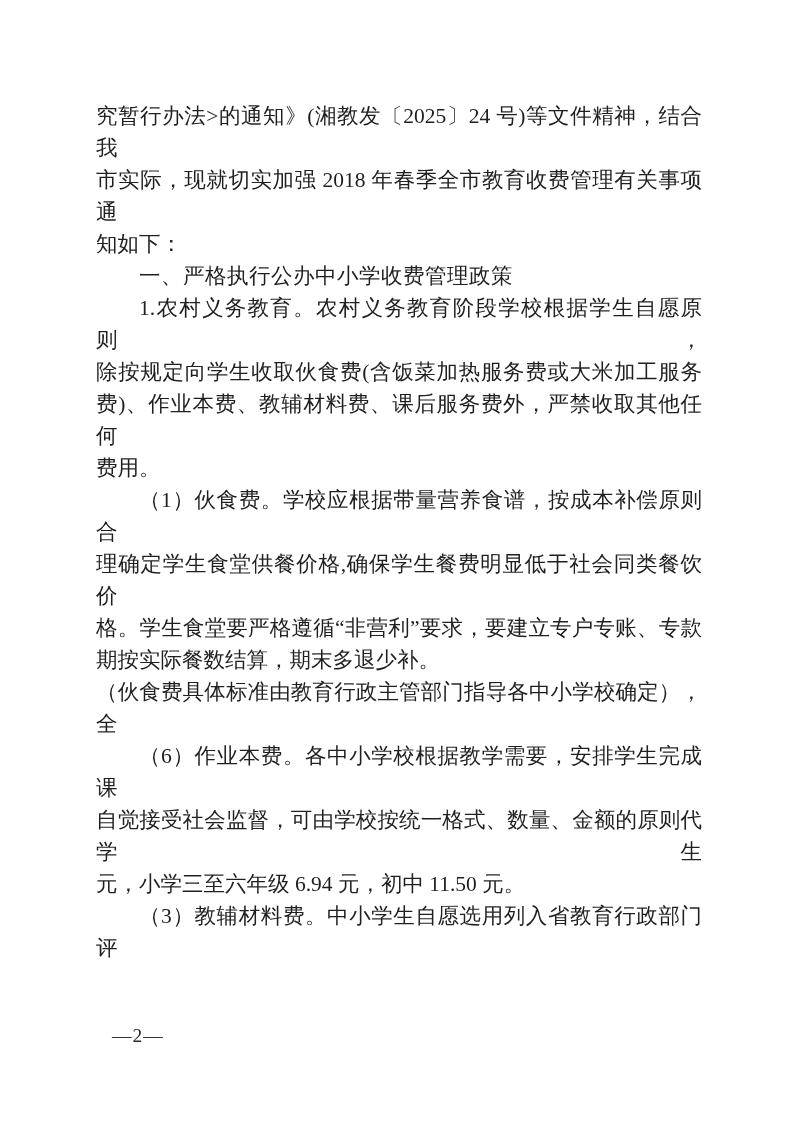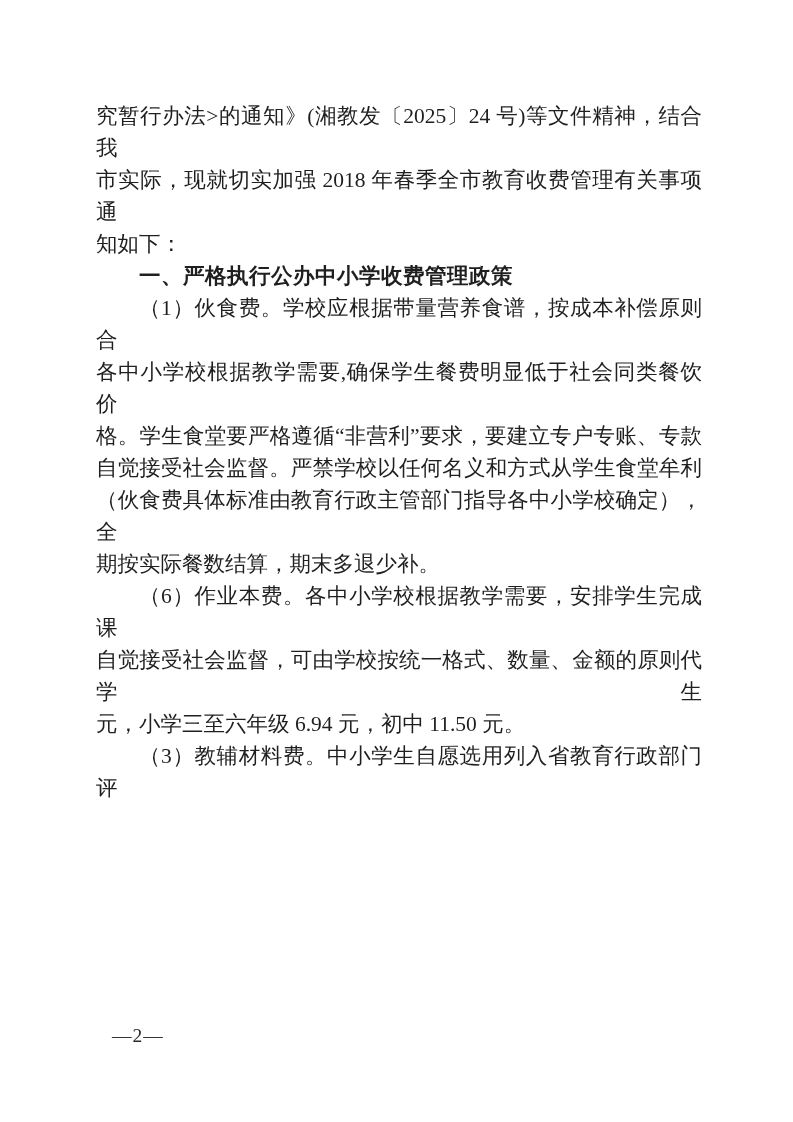--- a/index.html
+++ b/index.html
@@ -32,21 +32,21 @@
     white-space: normal;
   }
   .line.lastline {
     text-align-last: left;
   }
   .para.indent .line.firstline {
     text-indent: 2em;
   }
   .para.heading .line {
     font-family: "Liberation Sans", "DejaVu Sans", sans-serif;
-    font-weight: bold;
+    font-weight: normal;
     text-align-last: left;
     letter-spacing: 0.5px;
   }
   .pagenum {
     position: absolute;
     left: 112px;
     top: 1024px;
     font-size: 19.5px;
     line-height: 24px;
     color: #2a2a2a;
@@ -61,26 +61,31 @@
   <div id="content" class="content">
       <div class="para body">
         <div class="line firstline">究暂行办法&gt;的通知》(湘教发〔2025〕24 号)等文件精神，结合我</div>
         <div class="line">市实际，现就切实加强 2018 年春季全市教育收费管理有关事项通</div>
         <div class="line lastline">知如下：</div>
       </div>
       <div class="para heading indent">
         <div class="line firstline lastline">一、严格执行公办中小学收费管理政策</div>
       </div>
       <div class="para body indent">
+        <div class="line firstline">1.农村义务教育。农村义务教育阶段学校根据学生自愿原则，</div>
+        <div class="line">除按规定向学生收取伙食费(含饭菜加热服务费或大米加工服务</div>
+        <div class="line">费)、作业本费、教辅材料费、课后服务费外，严禁收取其他任何</div>
+        <div class="line lastline">费用。</div>
+      </div>
+      <div class="para body indent">
         <div class="line firstline">（1）伙食费。学校应根据带量营养食谱，按成本补偿原则合</div>
-        <div class="line">各中小学校根据教学需要,确保学生餐费明显低于社会同类餐饮价</div>
+        <div class="line">理确定学生食堂供餐价格,确保学生餐费明显低于社会同类餐饮价</div>
         <div class="line">格。学生食堂要严格遵循“非营利”要求，要建立专户专账、专款</div>
-        <div class="line">自觉接受社会监督。严禁学校以任何名义和方式从学生食堂牟利</div>
+        <div class="line lastline">期按实际餐数结算，期末多退少补。</div>
         <div class="line">（伙食费具体标准由教育行政主管部门指导各中小学校确定），全</div>
-        <div class="line lastline">期按实际餐数结算，期末多退少补。</div>
       </div>
       <div class="para body indent">
         <div class="line firstline">（6）作业本费。各中小学校根据教学需要，安排学生完成课</div>
         <div class="line">自觉接受社会监督，可由学校按统一格式、数量、金额的原则代学生</div>
         <div class="line lastline">元，小学三至六年级 6.94 元，初中 11.50 元。</div>
       </div>
       <div class="para body indent">
         <div class="line firstline">（3）教辅材料费。中小学生自愿选用列入省教育行政部门评</div>
       </div>
     </div>

